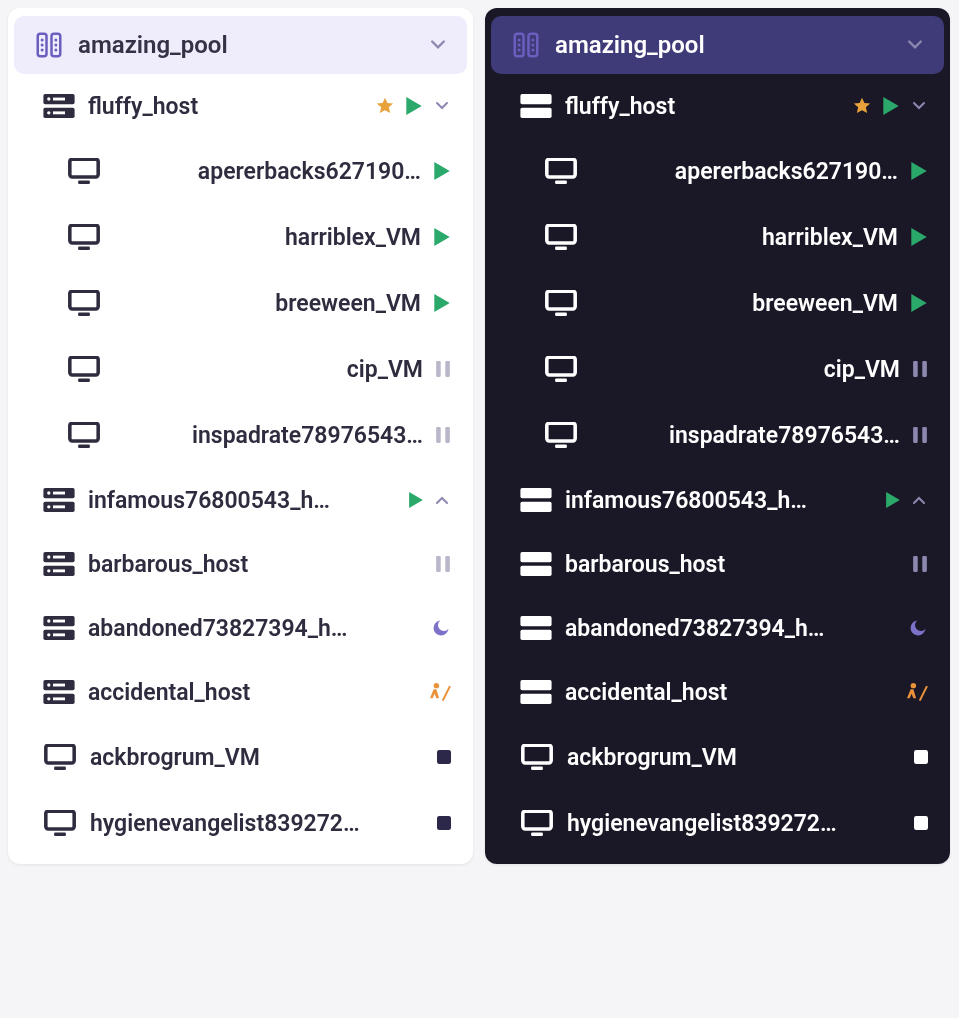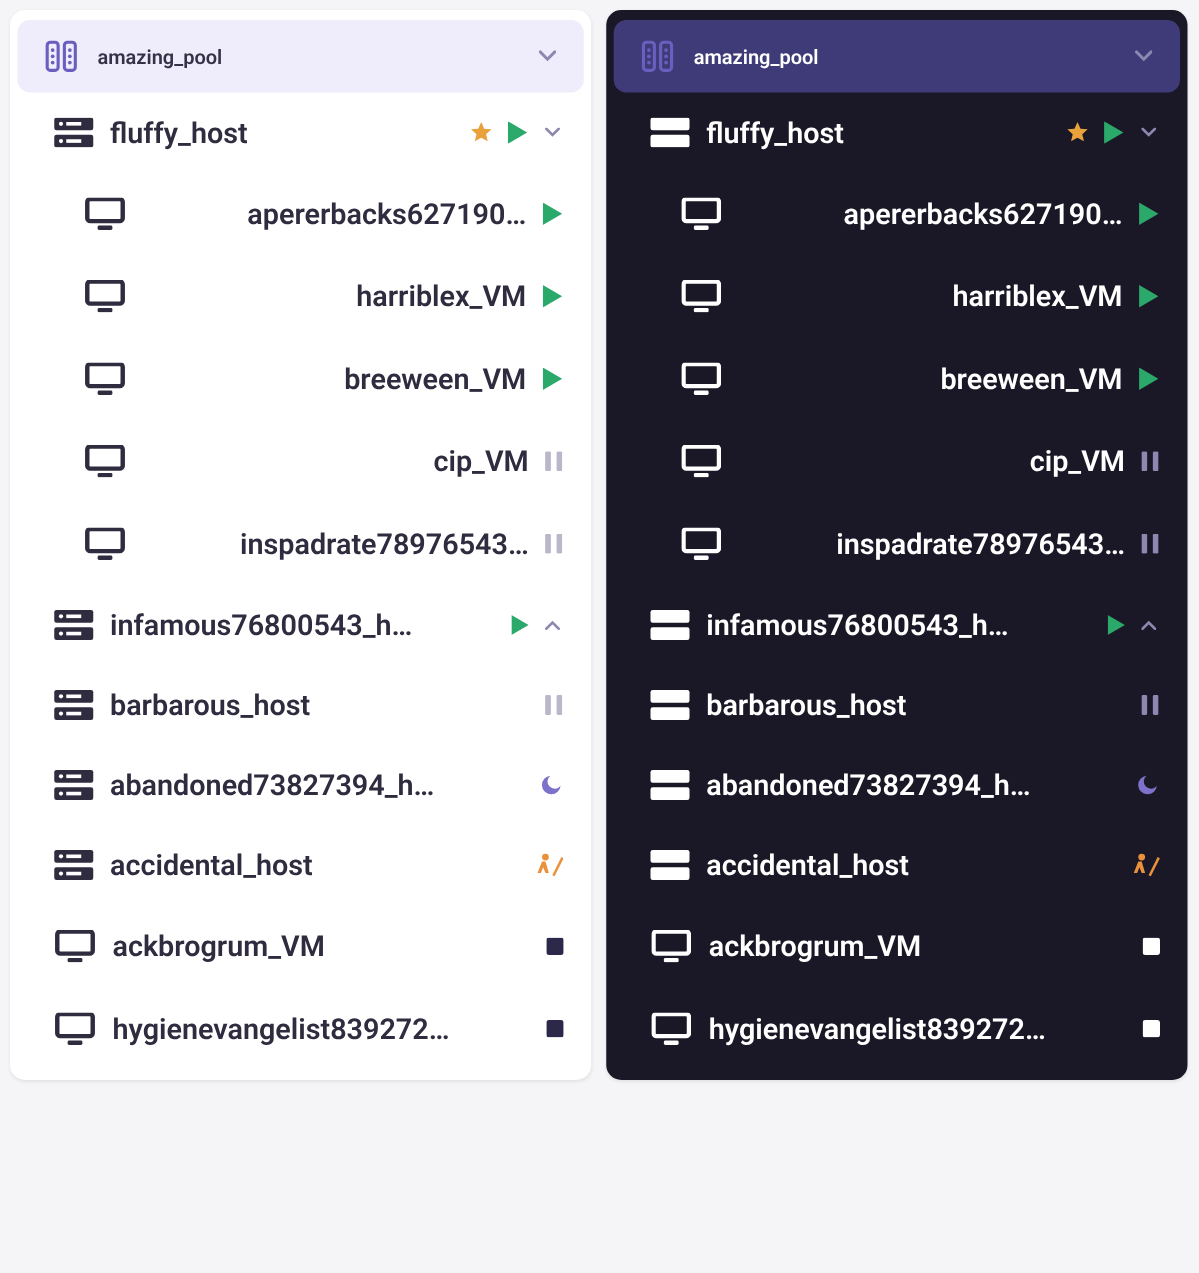--- a/index.html
+++ b/index.html
@@ -18,21 +18,21 @@
     box-shadow: 0 1px 3px rgba(0,0,0,.08);
   }
   .panel.light { background: #ffffff; }
   .panel.dark  { background: #1a1826; }
 
   
   .pool-header {
     display: flex; align-items: center;
     padding: 14px 20px;
     border-radius: 10px;
-    font-size: 16px; font-weight: 600;
+    font-size: 24px; font-weight: 600;
     gap: 14px;
   }
   .light .pool-header { background: #efecfb; color: #343246; }
   .dark  .pool-header { background: #3f3a78; color: #ffffff; }
   .pool-header .spacer { flex: 1; }
 
   
   .row {
     display: flex; align-items: center;
     padding: 18px 16px 18px 12px;

